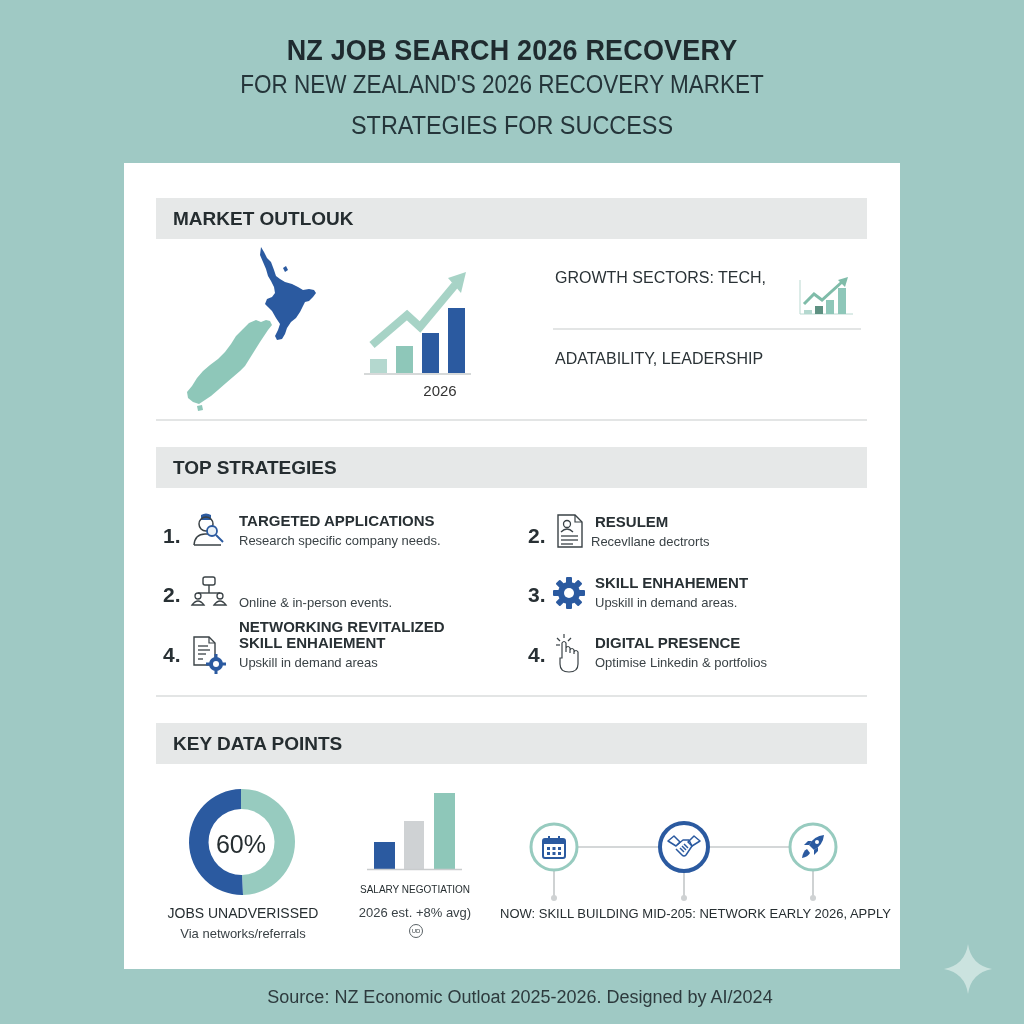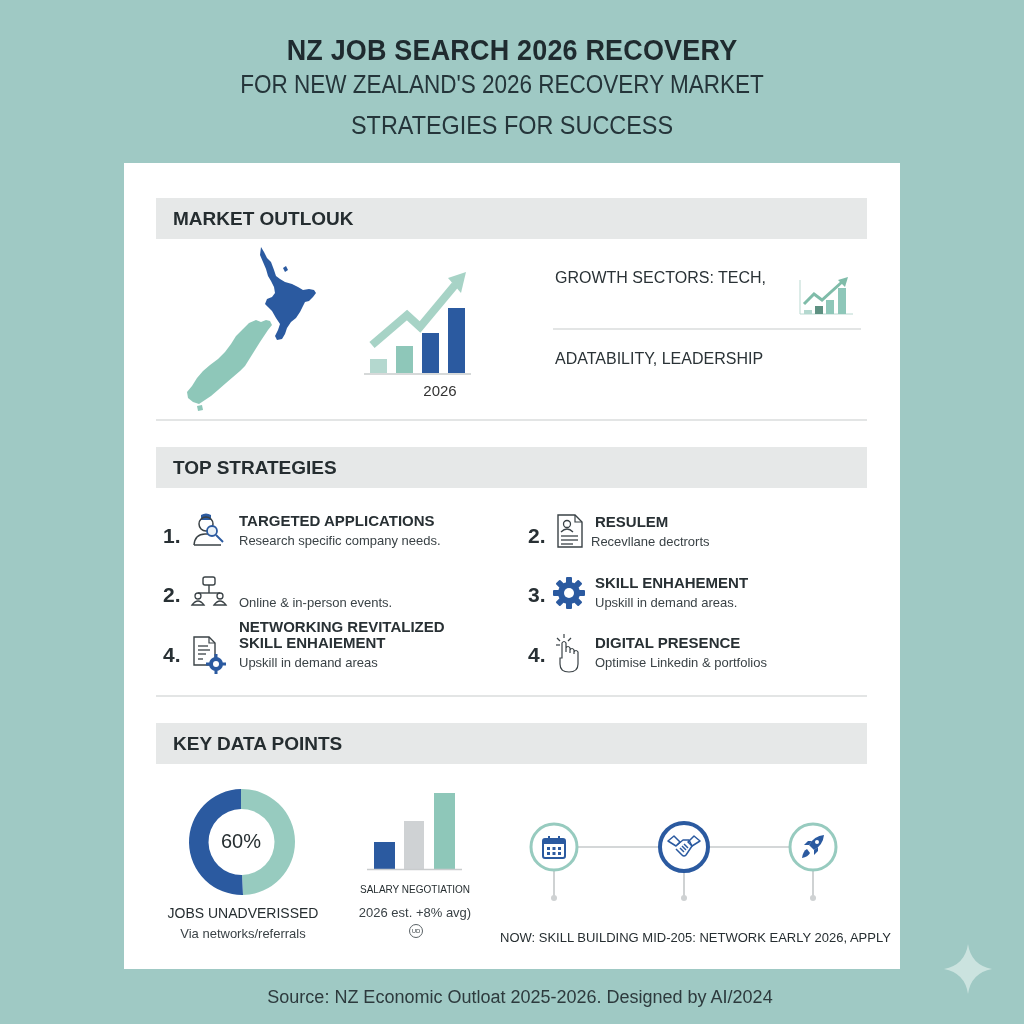--- a/index.html
+++ b/index.html
@@ -209,21 +209,21 @@
 <div class="abs divider" style="left:156px;top:695px;width:711px;"></div>
 
 <div class="abs section-bar" style="top:723px;">
   <span>KEY DATA POINTS</span>
 </div>
 
 <svg class="abs" style="left:186px;top:787px;" width="110" height="110" viewBox="0 0 110 110">
   <path d="M55,2 A53,53 0 0,1 57,108 L56,88 A33,33 0 0,0 55,22 Z" fill="#97cbbf"></path>
   <path d="M55,2 A53,53 0 0,0 57,108 L56,88 A33,33 0 0,1 55,22 Z" fill="#2b5aa0"></path>
 </svg>
-<div class="abs center" style="left:186px;top:830px;width:110px;font-size:20px;color:#262e31;">60%</div>
+<div class="abs center" style="left:186px;top:830px;width:110px;font-size:25px;color:#262e31;">60%</div>
 <div class="abs center" style="left:160px;top:905px;width:166px;font-size:14px;color:#262e31;">JOBS UNADVERISSED</div>
 <div class="abs center" style="left:160px;top:926px;width:166px;font-size:13px;color:#3a4246;">Via networks/referrals</div>
 
 <svg class="abs" style="left:365px;top:788px;" width="100" height="86" viewBox="365 788 100 86">
   <rect x="374" y="842" width="21" height="27" fill="#2b5aa0"></rect>
   <rect x="404" y="821" width="20" height="48" fill="#cfd2d4"></rect>
   <rect x="434" y="793" width="21" height="76" fill="#8ec7b9"></rect>
   <line x1="367" y1="869.5" x2="462" y2="869.5" stroke="#c9cccd" stroke-width="1.5"></line>
 </svg>
 <div class="abs center" style="left:330px;top:884px;width:170px;font-size:10px;color:#262e31;">SALARY NEGOTIATION</div>
@@ -264,21 +264,21 @@
     <path d="M13,15 L17,19 M15,13 L19,17 M17,11 L21,15"></path>
   </g>
 </svg>
 <svg class="abs" style="left:800px;top:833px;" width="26" height="28" viewBox="0 0 26 28">
   <path d="M24,2 Q14,3 9,12 L14,17 Q23,12 24,2 Z" fill="#2b5aa0"></path>
   <circle cx="17" cy="9" r="2" fill="#ffffff"></circle>
   <path d="M9,12 L4,12 L8,8 L12,8 Z" fill="#2b5aa0"></path>
   <path d="M14,17 L14,22 L18,18 L18,14 Z" fill="#2b5aa0"></path>
   <path d="M7,16 Q3,18 2,25 Q8,24 10,20 Z" fill="#2b5aa0"></path>
 </svg>
-<div class="abs" style="left:500px;top:906px;width:380px;font-size:13px;color:#262e31;white-space:nowrap;margin-top:24px;">
+<div class="abs" style="left:500px;top:906px;width:380px;font-size:13px;color:#262e31;white-space:nowrap;">
   <span>NOW: SKILL BUILDING</span>
   <span>MID-205: NETWORK</span>
   <span>EARLY 2026, APPLY</span>
 </div>
 
 <div class="abs footer">Source: NZ Economic Outloat 2025-2026. Designed by AI/2024</div>
 
 <svg class="abs" style="left:942px;top:944px;" width="52" height="50" viewBox="0 0 52 50">
   <path d="M26,0 Q29,21 50,25 Q29,29 26,50 Q23,29 2,25 Q23,21 26,0 Z" fill="#cbe3df"></path>
 </svg>

